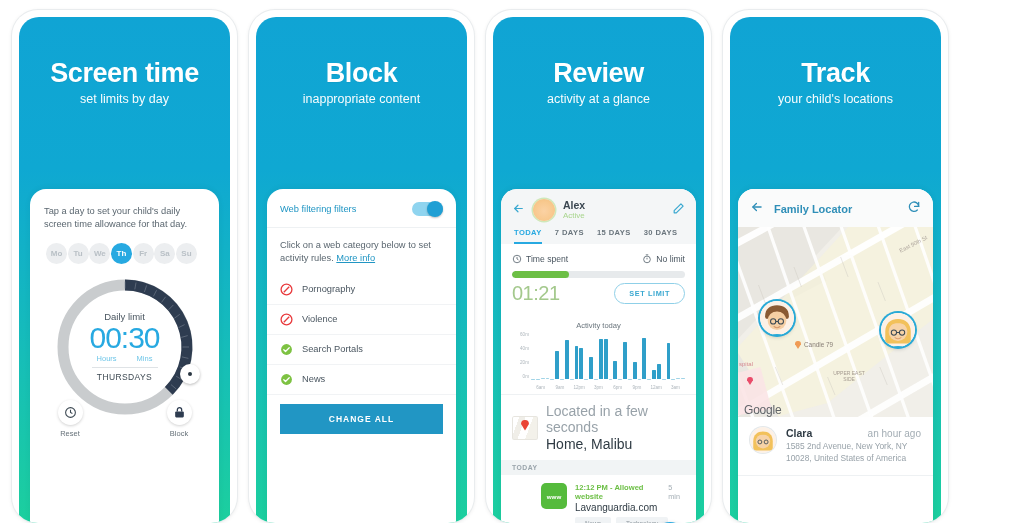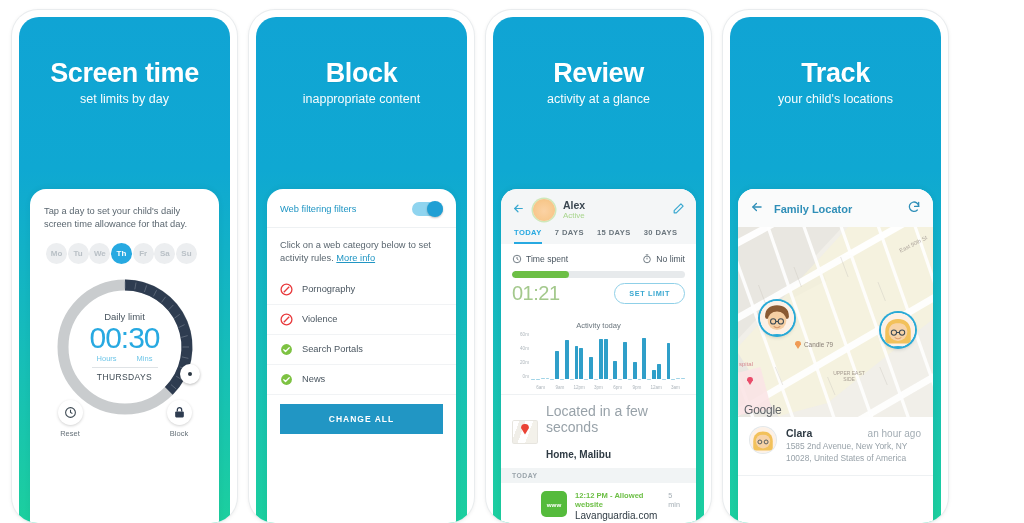--- a/index.html
+++ b/index.html
@@ -259,21 +259,21 @@
     position: relative; overflow: hidden;
     box-shadow: 0 0 0 1px #e7e5df inset;
   }
   .loc-thumb::after {
     content: ""; position: absolute; left: 9px; top: 4px;
     width: 8px; height: 11px; background: #ea4335;
     border-radius: 50% 50% 50% 50% / 42% 42% 64% 64%;
     clip-path: polygon(50% 100%, 0 42%, 0 0, 100% 0, 100% 42%);
   }
   .loc-sub { font-size: 14px; color: #98a2a9; }
-  .loc-main { font-size: 10px; color: #2f3b44; font-weight: bold; margin-top: 14px; }
+  .loc-main { font-size: 14px; color: #2f3b44; font-weight: normal; margin-top: 1px; }
 
   .p3-daylabel {
     background: #f1f4f5; font-size: 6.8px; color: #9aa4ab;
     padding: 4px 11px; letter-spacing: .5px; font-weight: bold;
   }
   .p3-act { display: flex; gap: 8px; padding: 8px 11px 0 11px; position: relative; margin-left: 29px; }
   .www {
     width: 26px; height: 26px; border-radius: 5px; flex: none;
     background: #55bb3c; color: #ffffff;
     font-size: 6.2px; font-weight: bold;

